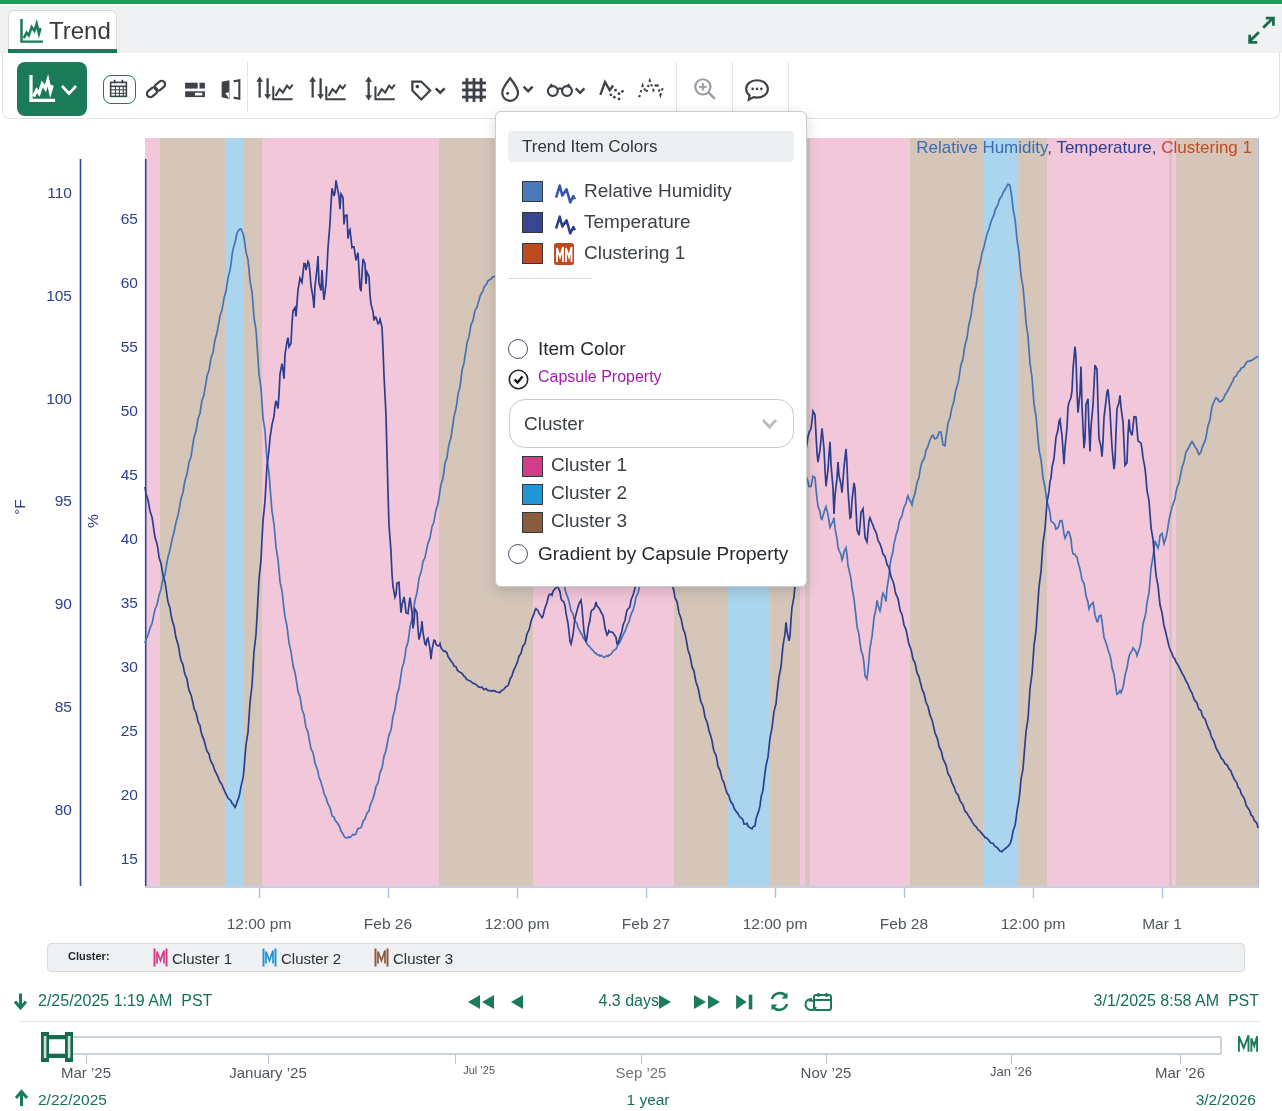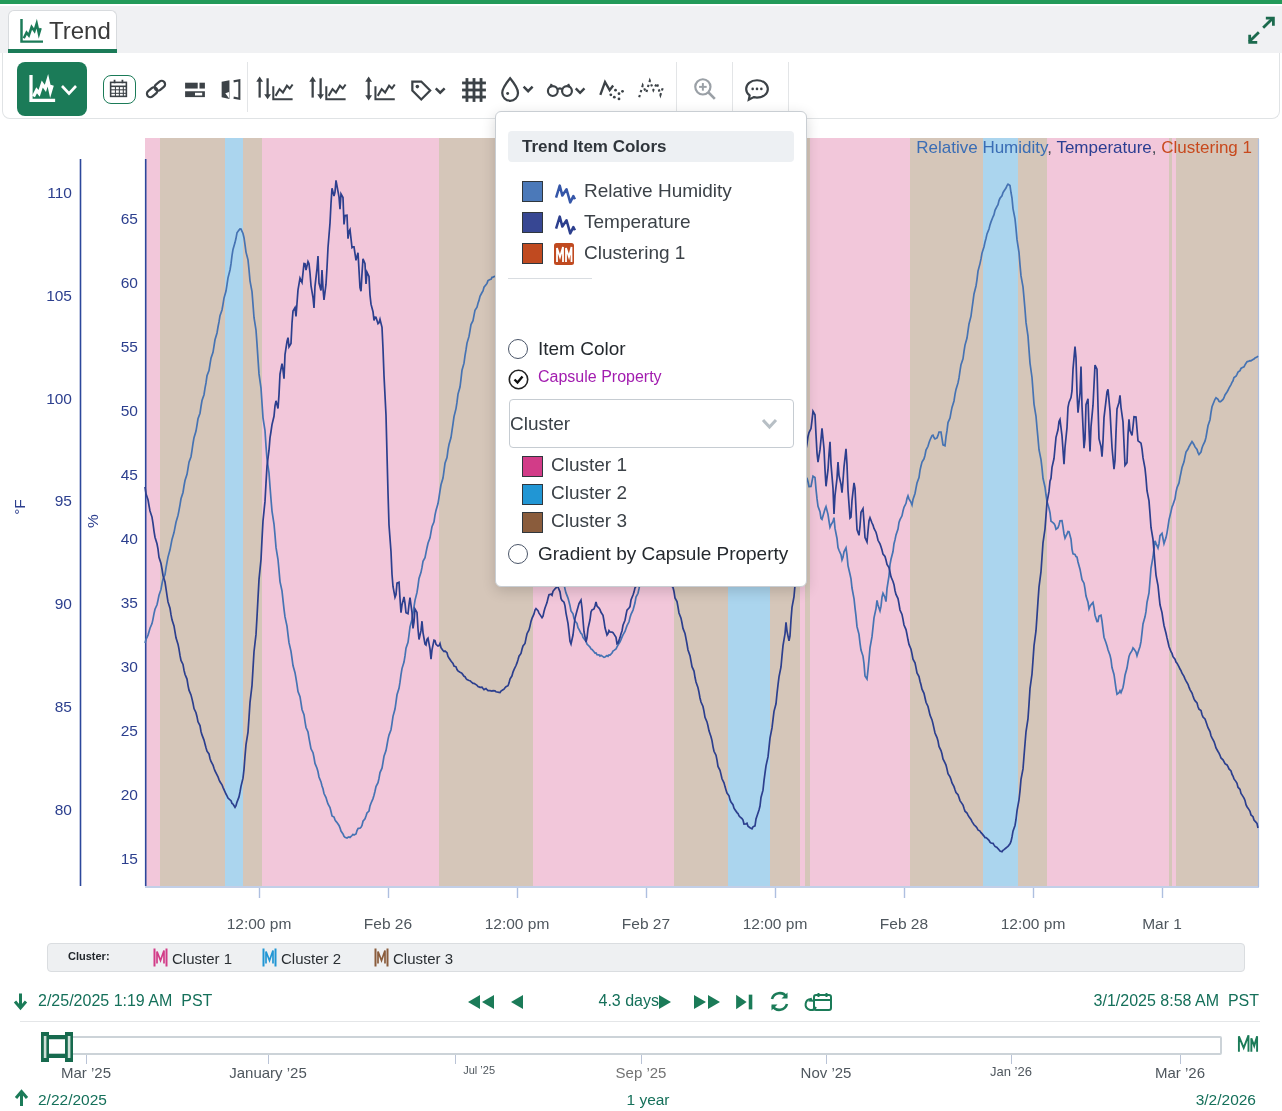--- a/index.html
+++ b/index.html
@@ -214,21 +214,21 @@
       <text x="388" y="799" text-anchor="middle" font-size="15.5" fill="#4f575e">Feb 26</text>
       <text x="517" y="799" text-anchor="middle" font-size="15.5" fill="#4f575e">12:00 pm</text>
       <text x="646" y="799" text-anchor="middle" font-size="15.5" fill="#4f575e">Feb 27</text>
       <text x="775" y="799" text-anchor="middle" font-size="15.5" fill="#4f575e">12:00 pm</text>
       <text x="904" y="799" text-anchor="middle" font-size="15.5" fill="#4f575e">Feb 28</text>
       <text x="1033" y="799" text-anchor="middle" font-size="15.5" fill="#4f575e">12:00 pm</text>
       <text x="1162" y="799" text-anchor="middle" font-size="15.5" fill="#4f575e">Mar 1</text>
       <text x="1252" y="22.5" text-anchor="end" font-size="17"><tspan fill="#3a6db5">Relative Humidity</tspan><tspan fill="#444c55">, </tspan><tspan fill="#2b3e92">Temperature</tspan><tspan fill="#444c55">, </tspan><tspan fill="#c8491d">Clustering 1</tspan></text>
     </svg>
 <div style="position:absolute;left:495px;top:111px;width:310px;height:474px;background:#fff;border:1px solid #c9ced3;border-radius:6px;box-shadow:0 4px 14px rgba(0,0,0,.16);z-index:5">
-      <div style="position:absolute;left:12px;top:19px;width:286px;height:31px;background:#edf0f3;border-radius:4px;font-weight:bold;font-size:17px;color:#2f353b;line-height:31px;padding-left:14px;box-sizing:border-box">Trend Item Colors</div>
+      <div style="position:absolute;left:12px;top:19px;width:286px;height:31px;background:#edf0f3;border-radius:4px;font-weight:normal;font-size:17px;color:#2f353b;line-height:31px;padding-left:14px;box-sizing:border-box">Trend Item Colors</div>
       <div style="position:absolute;left:26px;top:69px;width:21px;height:21px;background:#4b79b9;border:1px solid #30373d;box-sizing:border-box"></div>
       <svg style="position:absolute;left:58px;top:71px" width="23" height="22" viewBox="0 0 21 21">
         <path d="M1.5 14 L5 2.5 L7.5 12 L11.5 6 L15 18.5 L18 12.5 L19.5 15.5" fill="none" stroke="#3556a8" stroke-width="2.4" stroke-linejoin="round"></path>
       </svg>
       <div style="position:absolute;left:88px;top:68px;font-size:19px;color:#3c4248">Relative Humidity</div>
       <div style="position:absolute;left:26px;top:100px;width:21px;height:21px;background:#374793;border:1px solid #30373d;box-sizing:border-box"></div>
       <svg style="position:absolute;left:58px;top:102px" width="23" height="22" viewBox="0 0 21 21">
         <path d="M1.5 14 L5 2.5 L7.5 12 L11.5 6 L15 18.5 L18 12.5 L19.5 15.5" fill="none" stroke="#2c3f8e" stroke-width="2.4" stroke-linejoin="round"></path>
       </svg>
       <div style="position:absolute;left:88px;top:99px;font-size:19px;color:#3c4248">Temperature</div>
@@ -239,21 +239,21 @@
       </svg>
       <div style="position:absolute;left:88px;top:130px;font-size:19px;color:#3c4248">Clustering 1</div>
       <div style="position:absolute;left:12px;top:166px;width:84px;height:1px;background:#d9dde1"></div>
       <div style="position:absolute;left:12px;top:227px;width:20px;height:20px;border:1.5px solid #4a5568;border-radius:50%;box-sizing:border-box"></div>
       <div style="position:absolute;left:42px;top:226px;font-size:19px;color:#24292e">Item Color</div>
       <svg style="position:absolute;left:12px;top:257px" width="21" height="21" viewBox="0 0 21 21">
         <circle cx="10.5" cy="10.5" r="9.2" fill="none" stroke="#222" stroke-width="1.6"></circle>
         <path d="M6.5 10.5 L9.5 13.5 L14.5 7.5" fill="none" stroke="#111" stroke-width="2.4"></path>
       </svg>
       <div style="position:absolute;left:42px;top:256px;font-size:16px;color:#a21caf">Capsule Property</div>
-      <div style="position:absolute;left:13px;top:287px;width:285px;height:49px;border:1px solid #c6ccd2;border-radius:4px;box-sizing:border-box;font-size:19px;color:#3a4147;line-height:47px;">Cluster</div>
+      <div style="position:absolute;left:13px;top:287px;width:285px;height:49px;border:1px solid #c6ccd2;border-radius:16px;box-sizing:border-box;font-size:19px;color:#3a4147;line-height:47px;padding-left:14px">Cluster</div>
       <svg style="position:absolute;left:265px;top:304px" width="17" height="15" viewBox="0 0 17 11">
         <path d="M2 2 L8.5 9 L15 2" fill="none" stroke="#b7bfc5" stroke-width="3"></path>
       </svg>
       <div style="position:absolute;left:26px;top:344px;width:21px;height:21px;background:#d23c88;border:1px solid #30373d;box-sizing:border-box"></div>
       <div style="position:absolute;left:55px;top:342px;font-size:19px;color:#3c4248">Cluster 1</div>
       <div style="position:absolute;left:26px;top:372px;width:21px;height:21px;background:#2196d4;border:1px solid #30373d;box-sizing:border-box"></div>
       <div style="position:absolute;left:55px;top:370px;font-size:19px;color:#3c4248">Cluster 2</div>
       <div style="position:absolute;left:26px;top:400px;width:21px;height:21px;background:#8a5c3c;border:1px solid #30373d;box-sizing:border-box"></div>
       <div style="position:absolute;left:55px;top:398px;font-size:19px;color:#3c4248">Cluster 3</div>
       <div style="position:absolute;left:12px;top:432px;width:20px;height:20px;border:1.5px solid #4a5568;border-radius:50%;box-sizing:border-box"></div>

